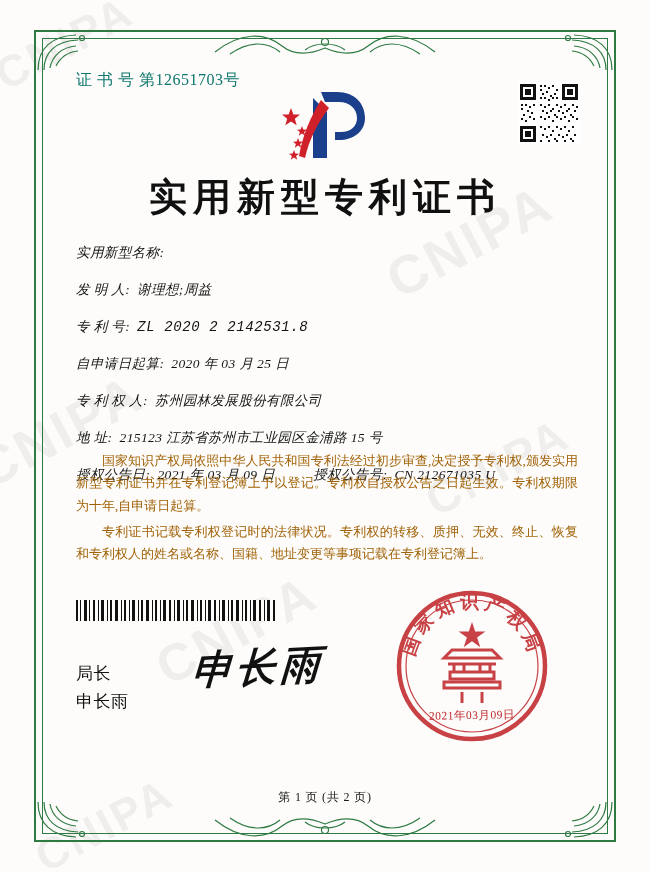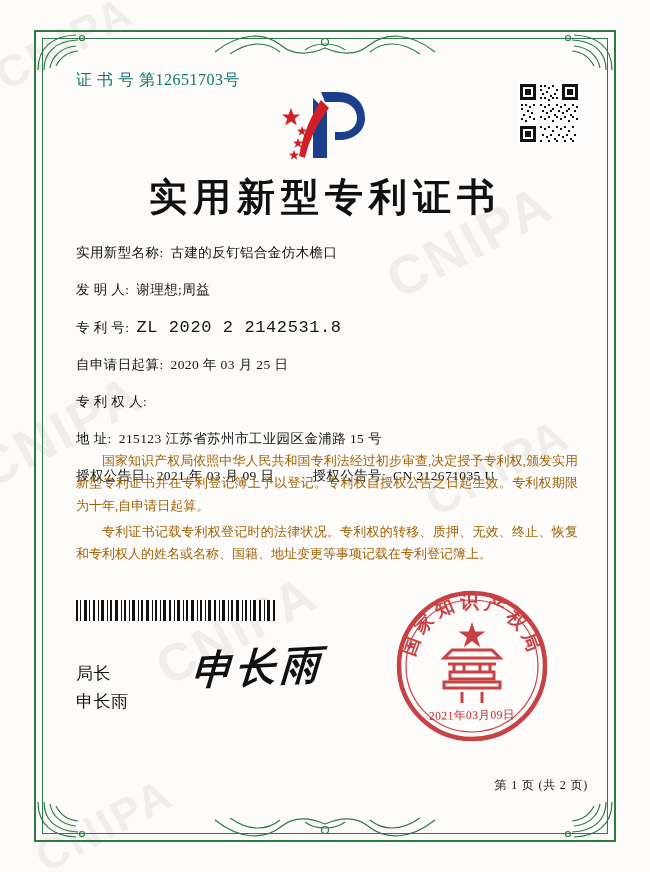--- a/index.html
+++ b/index.html
@@ -138,41 +138,42 @@
     font-size: 38px;
     letter-spacing: 6px;
     color: #101010;
   }
 
   .fields {
     position: absolute;
     left: 14px;
     right: 17px;
     top: 184px;
+    font-style: italic;
   }
   .field-row {
     display: flex;
     align-items: baseline;
     margin-bottom: 19px;
     font-size: 13.5px;
     color: #141414;
   }
   .field-label {
     flex: 0 0 auto;
     letter-spacing: 0.4px;
     white-space: nowrap;
   }
   .field-value {
     margin-left: 7px;
     letter-spacing: 0.4px;
     white-space: nowrap;
   }
   .field-value.mono {
     font-family: "Liberation Mono", monospace;
-    font-size: 17px;
+    font-size: 14px;
     letter-spacing: 0.6px;
   }
   .field-row .second-label {
     margin-left: 38px;
     letter-spacing: 0.4px;
     white-space: nowrap;
   }
   .field-row .second-value {
     margin-left: 7px;
     letter-spacing: 0.4px;
@@ -245,22 +246,22 @@
     font-size: 11.5px;
     color: #c0282d;
     letter-spacing: 0.5px;
     transform: rotate(-1deg);
   }
 
   .page-number {
     position: absolute;
     left: 0;
     right: 0;
-    bottom: 20px;
-    text-align: right;
+    bottom: 8px;
+    text-align: center;
     font-size: 12px;
     color: #161616;
     letter-spacing: 0.8px;
   }
 </style>
 </head>
 <body>
 
 <div class="page">
 
@@ -443,40 +444,40 @@
         </g>
       </svg>
     </div>
 
     <div class="doc-title">实用新型专利证书</div>
 
     <div class="fields">
 
       <div class="field-row">
         <span class="field-label">实用新型名称:</span>
-        <span class="field-value">古建的反钉铝合金仿木檐口</span>
       </div>
 
       <div class="field-row">
         <span class="field-label">发 明 人:</span>
         <span class="field-value">谢理想;周益</span>
       </div>
 
       <div class="field-row">
         <span class="field-label">专 利 号:</span>
         <span class="field-value mono">ZL 2020 2 2142531.8</span>
       </div>
 
       <div class="field-row">
         <span class="field-label">自申请日起算:</span>
         <span class="field-value">2020 年 03 月 25 日</span>
       </div>
 
       <div class="field-row">
         <span class="field-label">专 利 权 人:</span>
+        <span class="field-value">苏州园林发展股份有限公司</span>
       </div>
 
       <div class="field-row">
         <span class="field-label">地 址:</span>
         <span class="field-value">215123 江苏省苏州市工业园区金浦路 15 号</span>
       </div>
 
       <div class="field-row">
         <span class="field-label">授权公告日:</span>
         <span class="field-value">2021 年 03 月 09 日</span>

